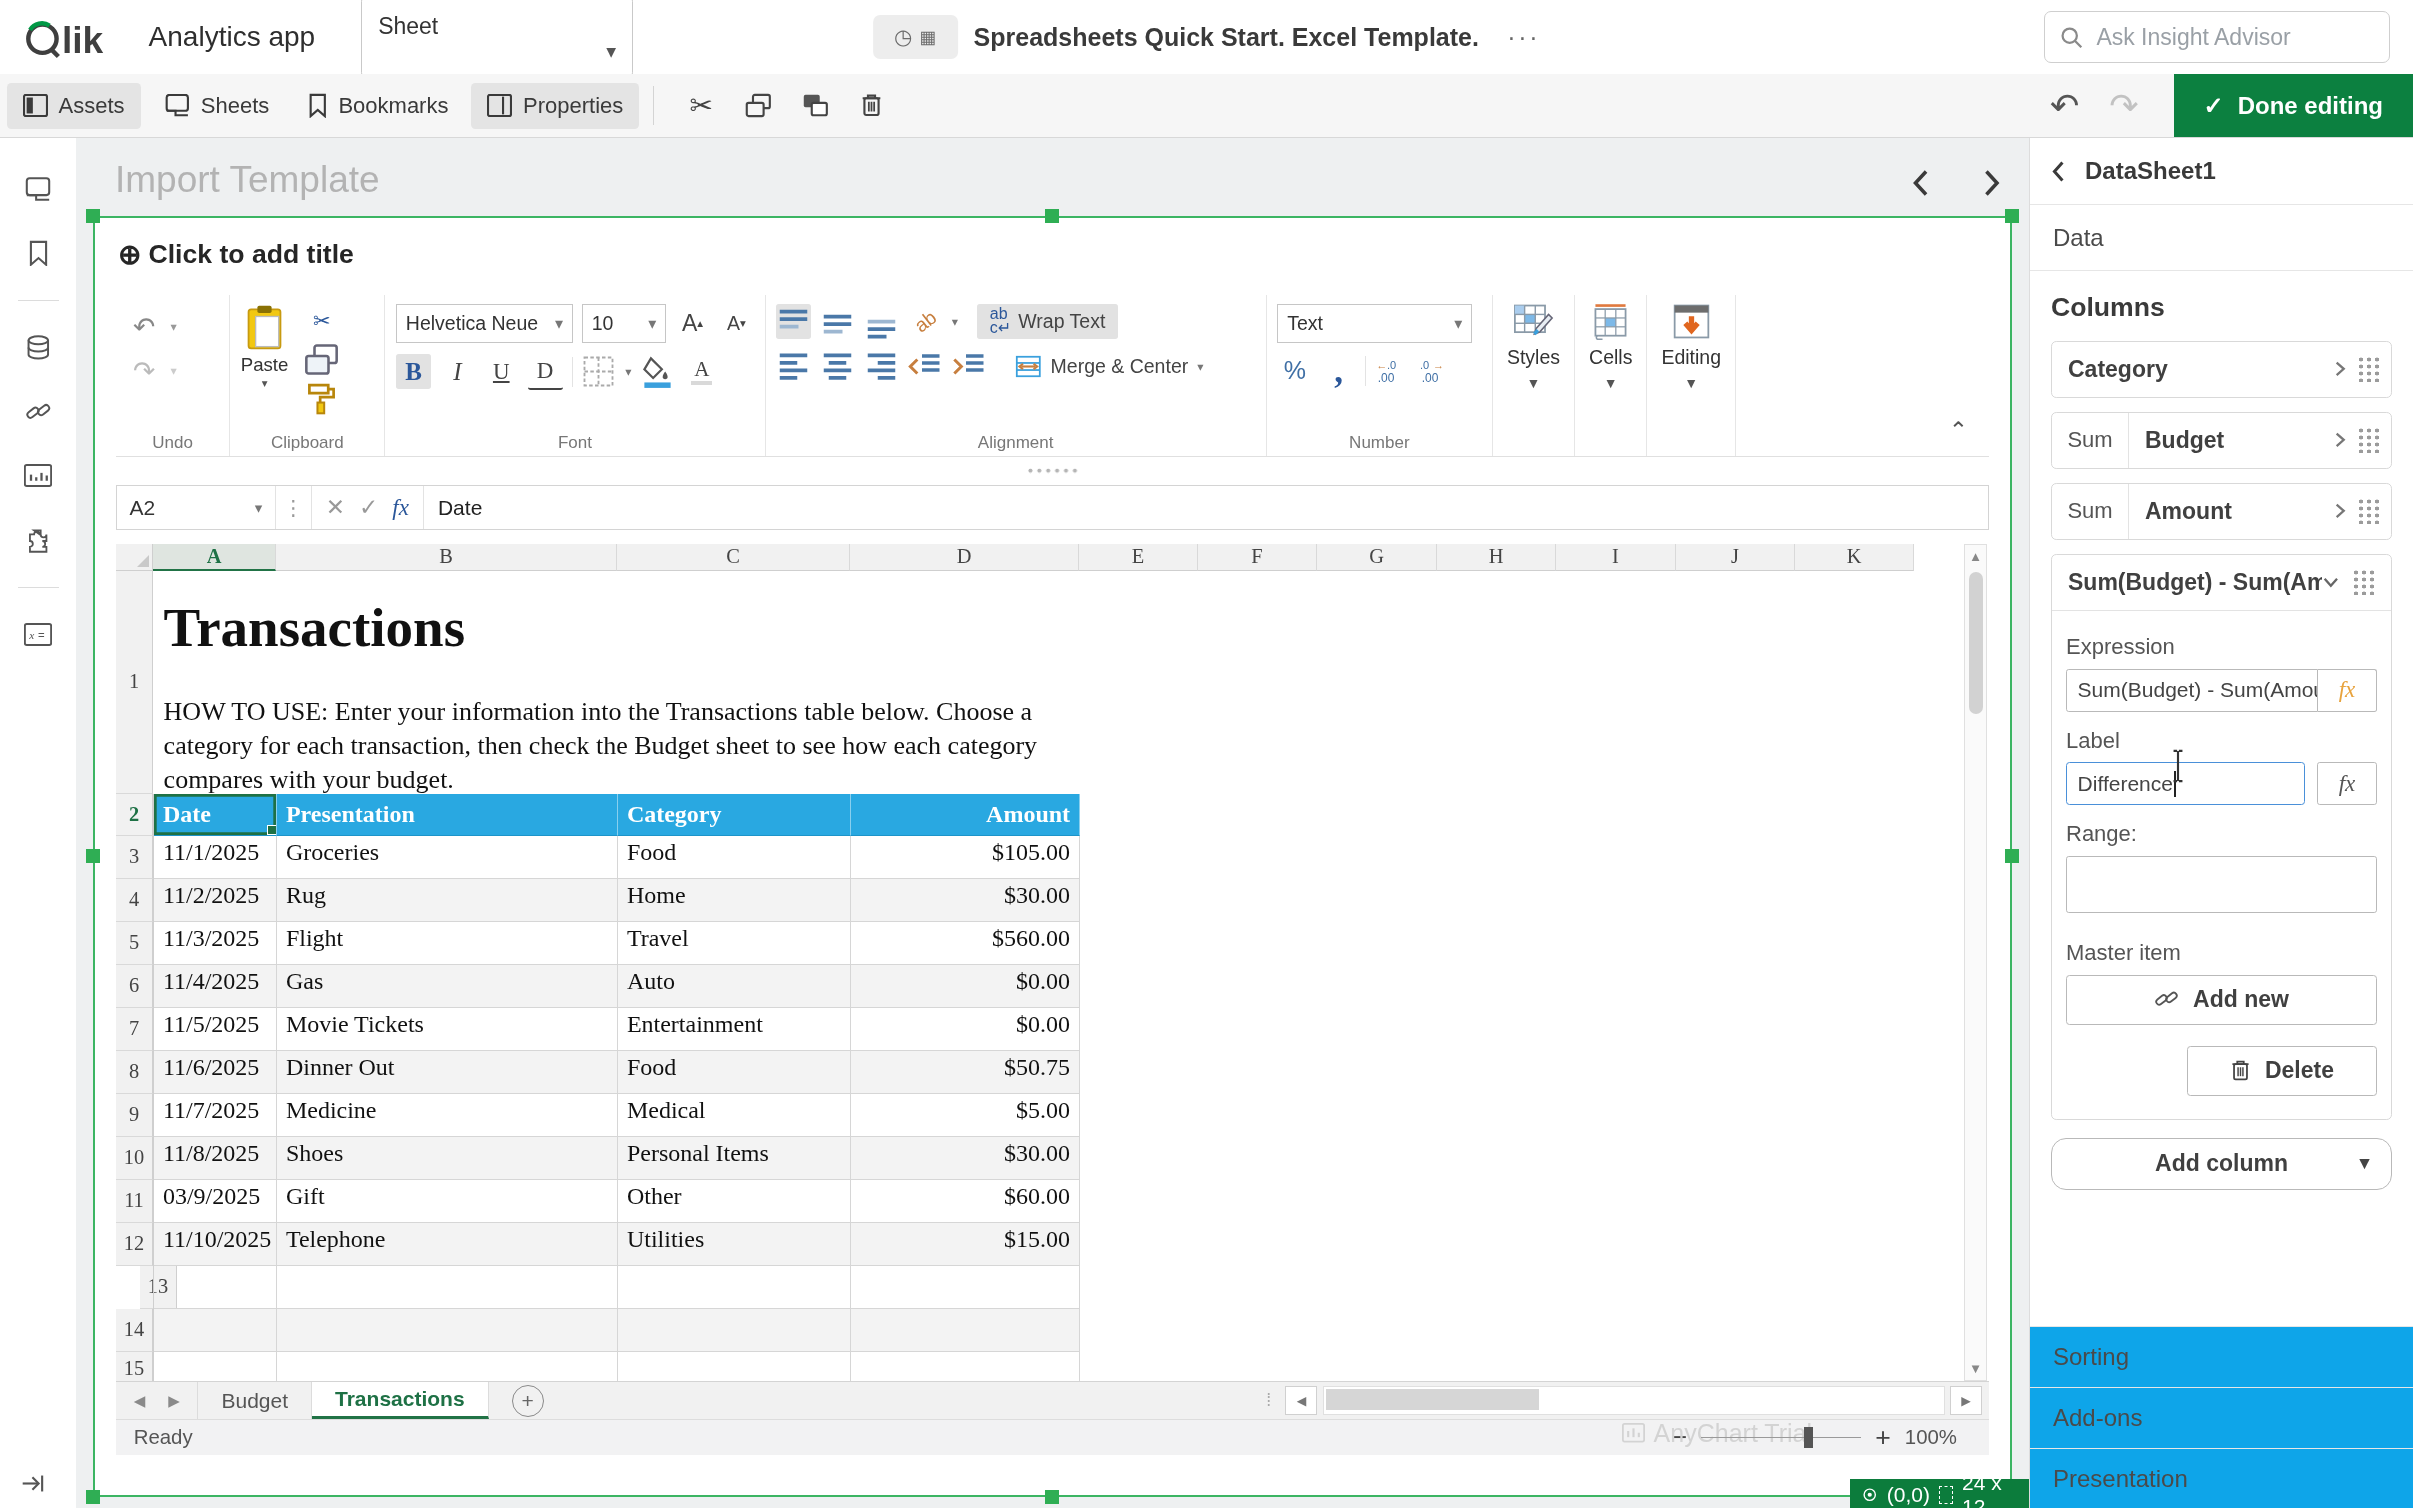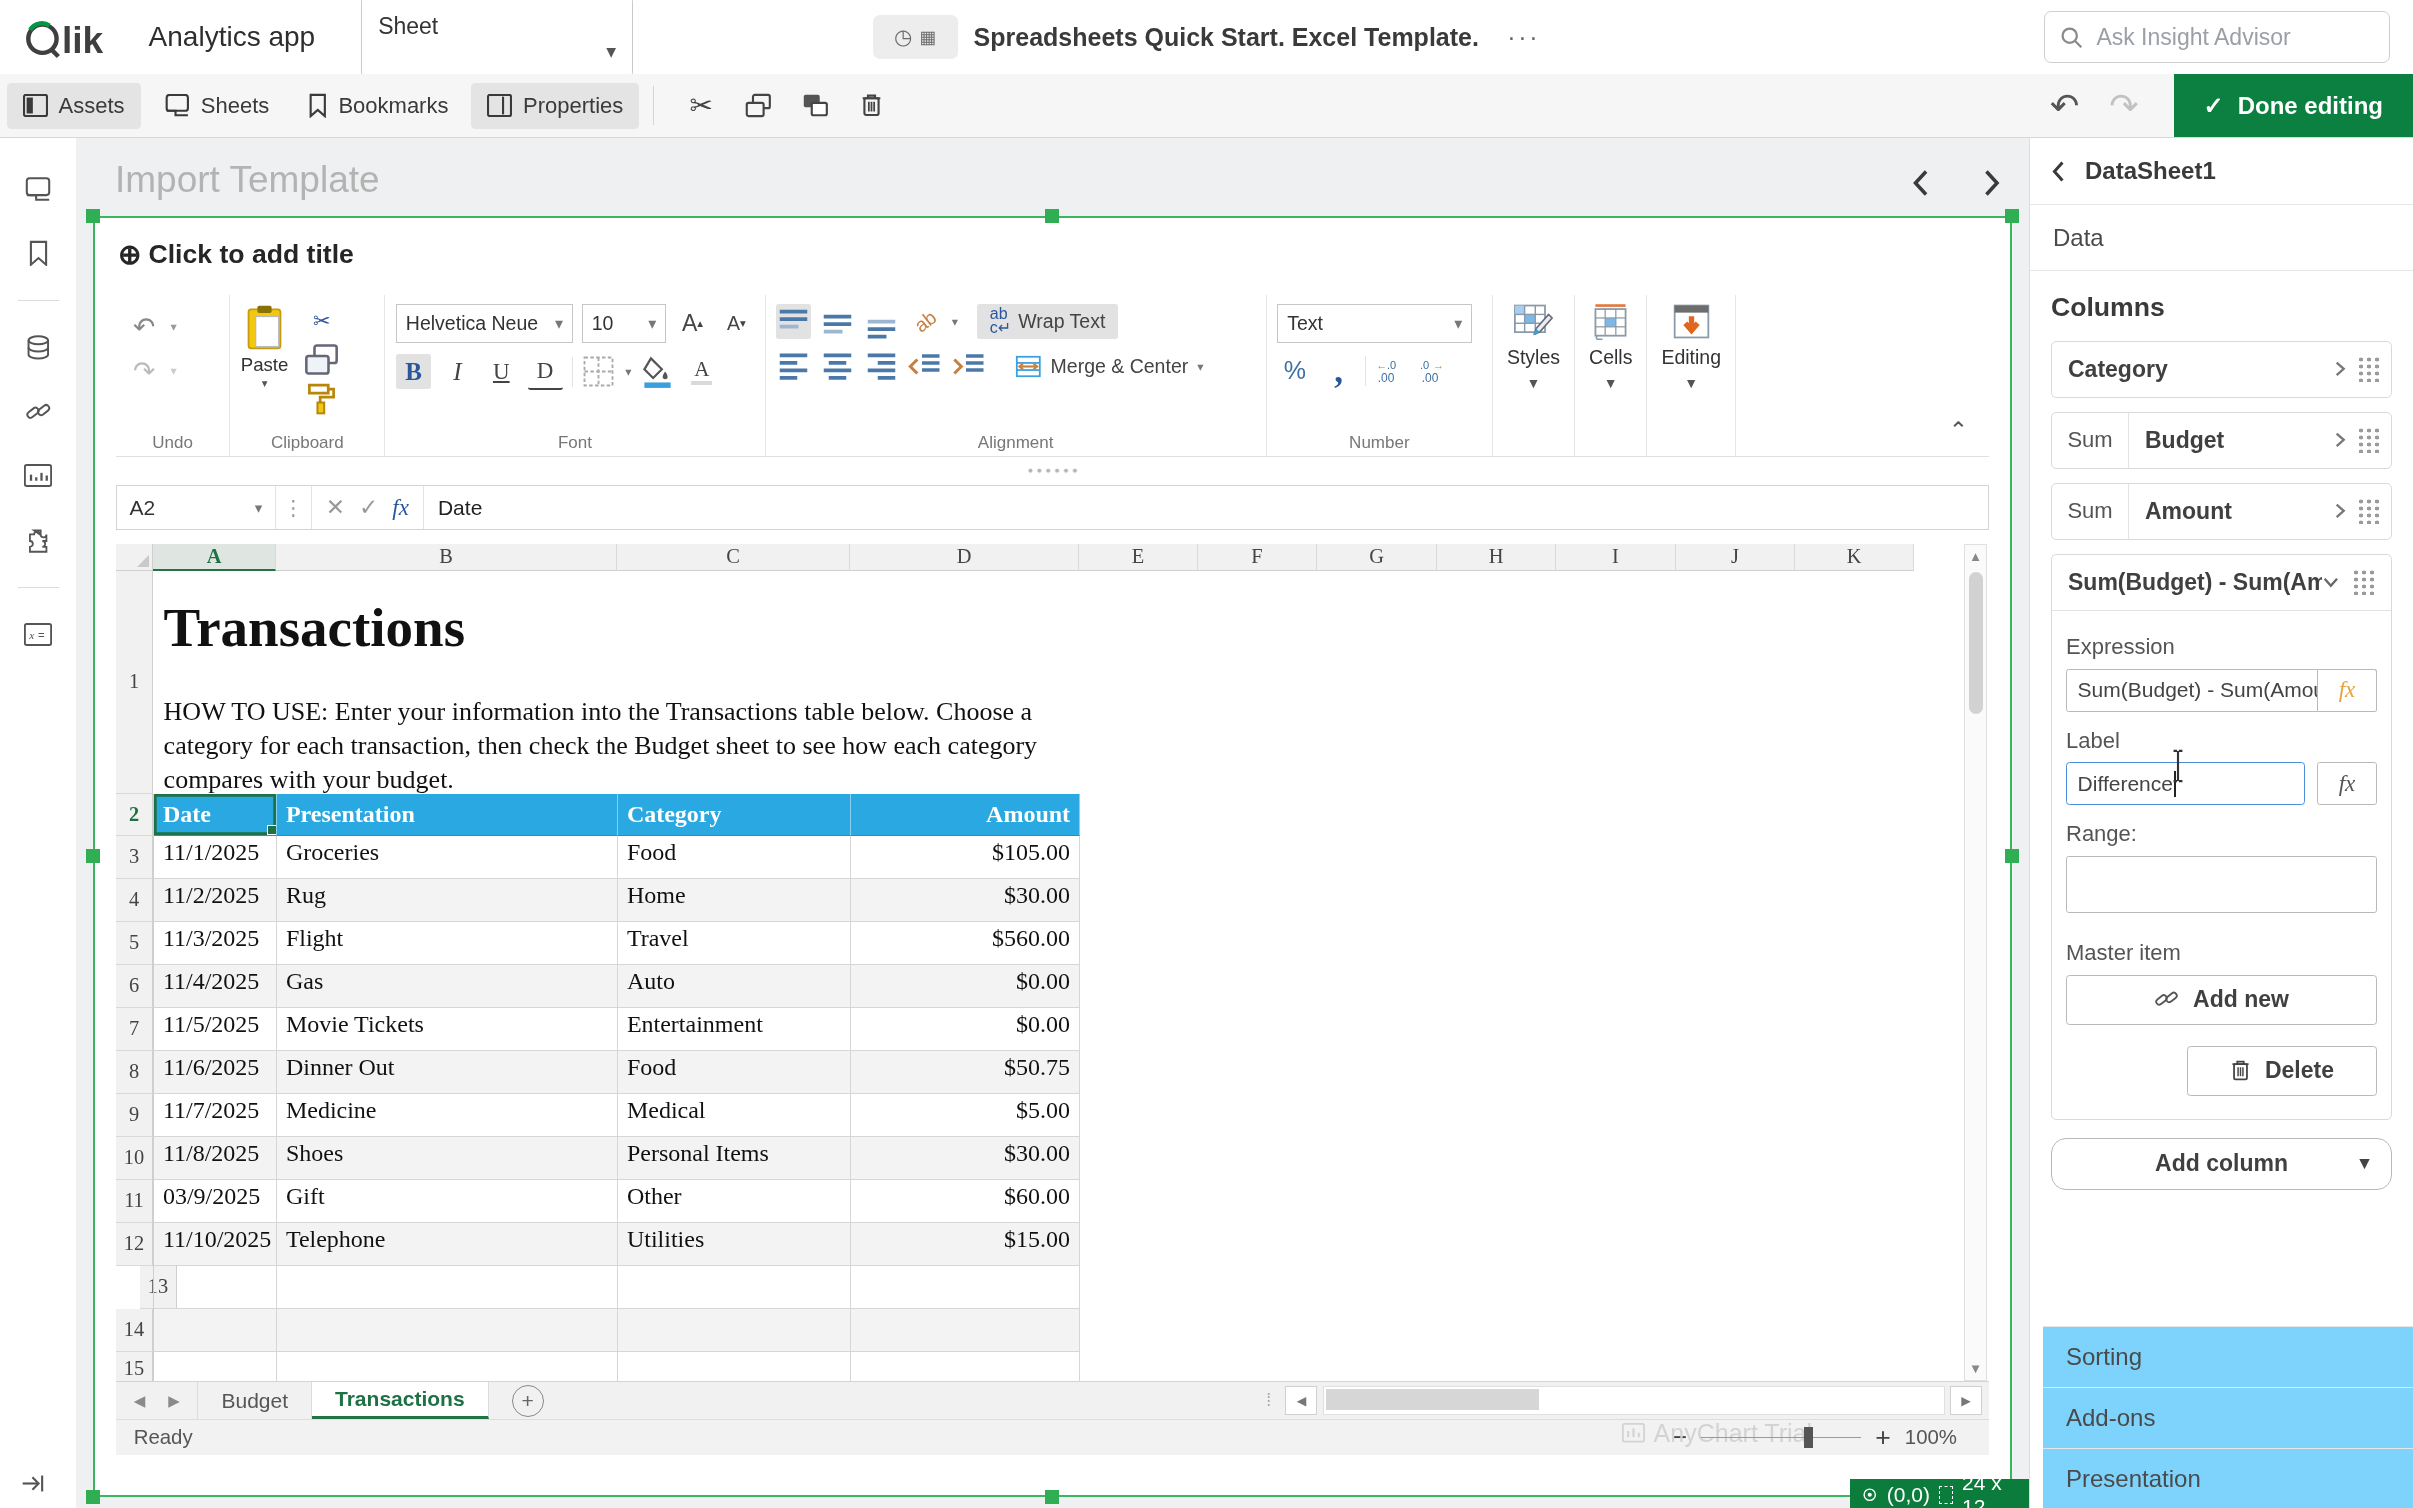--- a/index.html
+++ b/index.html
@@ -179,21 +179,21 @@
   .rangeinp{height:55px;border:0.9px solid #b9b9b9;border-radius:2.7px;background:#fff;cursor:text;}
   .btn{border:0.9px solid #b9b9b9;border-radius:3.5px;background:#fff;display:flex;align-items:center;
       justify-content:center;gap:14px;font-size:23px;font-weight:700;color:#404040;cursor:pointer;}
   .addnew{height:48px;margin-top:5.3px;}
   .delete{height:48px;width:188px;margin:21px 0 0 auto;}
   .addcol{position:relative;height:50px;border:0.9px solid #b9b9b9;border-radius:15px;background:#fff;
       display:flex;align-items:center;justify-content:center;font-size:23px;font-weight:700;color:#404040;cursor:pointer;}
   .addcol .arr{position:absolute;right:17.7px;color:#444;font-size:17.7px;}
   .p-accordion{position:absolute;left:0;right:0;bottom:0;}
   .acc-row{height:60px;border-top:0.9px solid #e6e6e6;display:flex;align-items:center;padding:0 23px;
-      font-size:24px;color:#4a4a4a;cursor:pointer;background:#7dd3fc;margin-left:13px;}
+      font-size:24px;color:#4a4a4a;cursor:pointer;background:#0ea5e9;}
   
   .serif{font-family:"Liberation Serif",serif;}
   .cursor-ibeam{position:absolute;left:2170px;top:749px;z-index:60;pointer-events:none;}
 </style>
 </head>
 <body>
 
 <div class="app">
 
   <div class="topbar">

